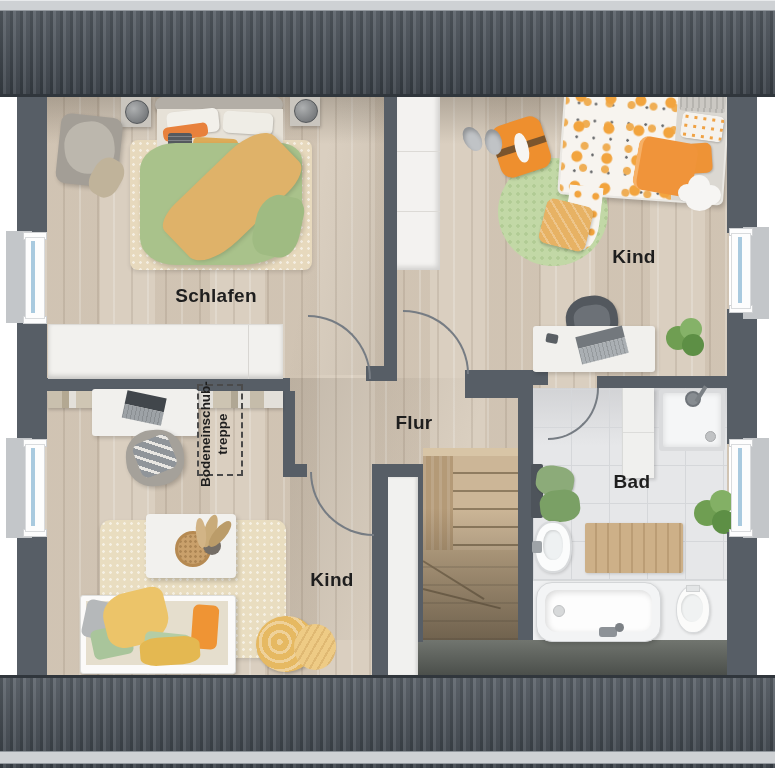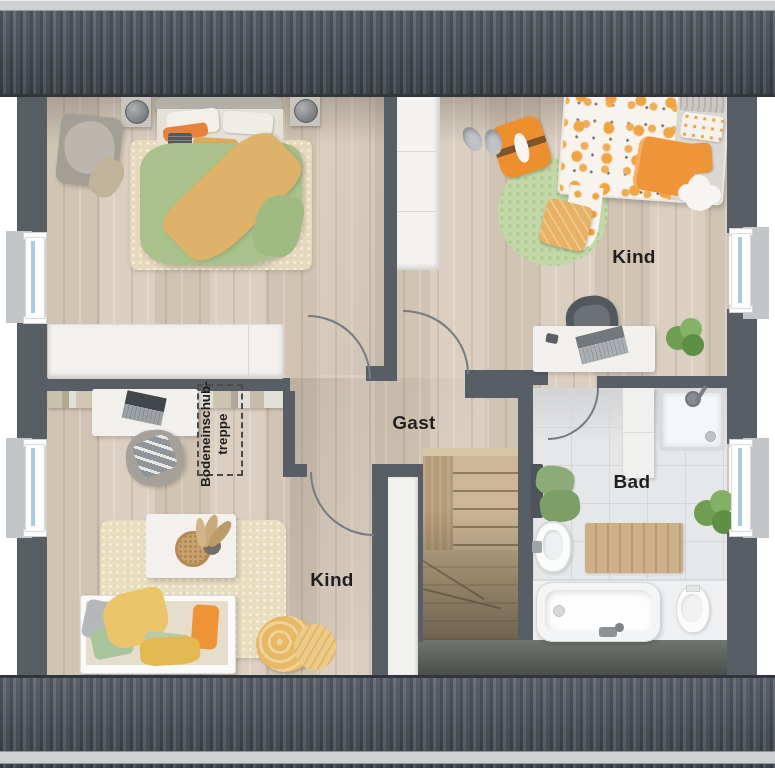--- a/index.html
+++ b/index.html
@@ -236,22 +236,23 @@
   <div class="wcap" style="left:729px;top:305px;width:22px;height:6px;"></div>
   <div class="wframe" style="left:731px;top:233px;width:18px;height:74px;"></div>
   <div class="glass" style="left:738px;top:237px;width:4px;height:66px;"></div>
 
   <div class="sill" style="left:743px;top:438px;width:26px;height:100px;"></div>
   <div class="wcap" style="left:729px;top:439px;width:22px;height:6px;"></div>
   <div class="wcap" style="left:729px;top:529px;width:22px;height:6px;"></div>
   <div class="wframe" style="left:731px;top:444px;width:18px;height:86px;"></div>
   <div class="glass" style="left:738px;top:448px;width:4px;height:78px;"></div>
 
+  <div class="lbl" style="left:150px;top:285px;width:132px;">Schlafen</div>
   <div class="lbl" style="left:594px;top:246px;width:80px;">Kind</div>
-  <div class="lbl" style="left:374px;top:412px;width:80px;">Gast</div>
+  <div class="lbl" style="left:374px;top:412px;width:80px;">Flur</div>
   <div class="lbl" style="left:592px;top:471px;width:80px;">Bad</div>
   <div class="lbl" style="left:292px;top:569px;width:80px;">Kind</div>
 
   <div class="a" style="left:197px;top:384px;width:46px;height:92px;border:2px dashed #4a4a4a;box-sizing:border-box;"></div>
   <div class="a" style="left:150px;top:412px;width:140px;height:44px;transform:rotate(-90deg);text-align:center;font-size:13.5px;font-weight:700;color:#1e1e1e;line-height:1.25;">
     <div>Bodeneinschub-</div>
     <div>treppe</div>
   </div>
 
   <div class="roof" style="top:0;height:94px;border-bottom:3px solid #30363c;"></div>

